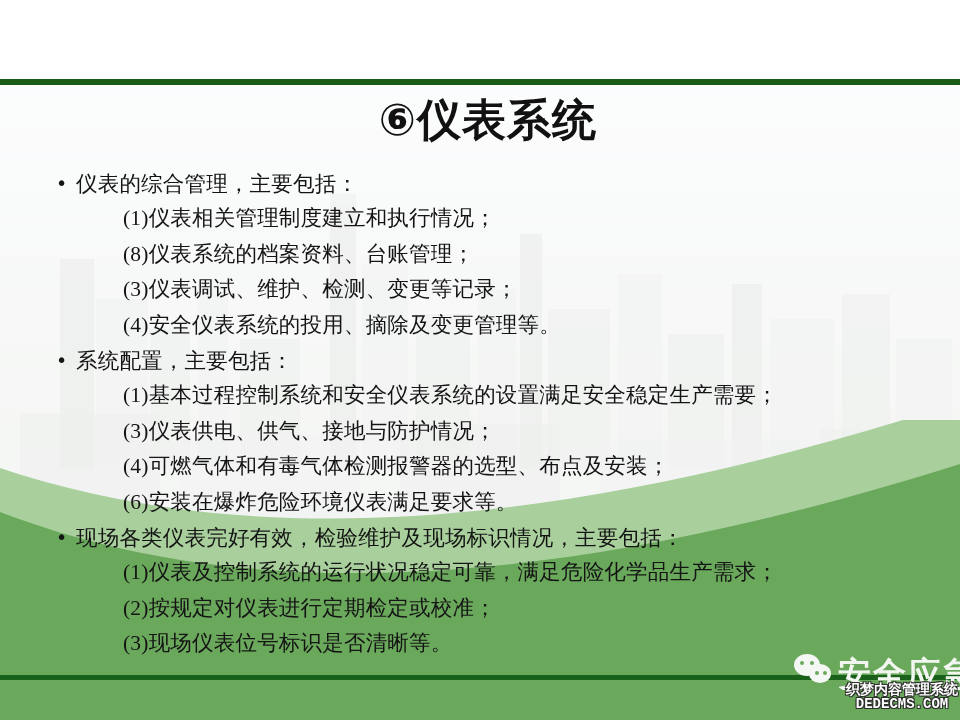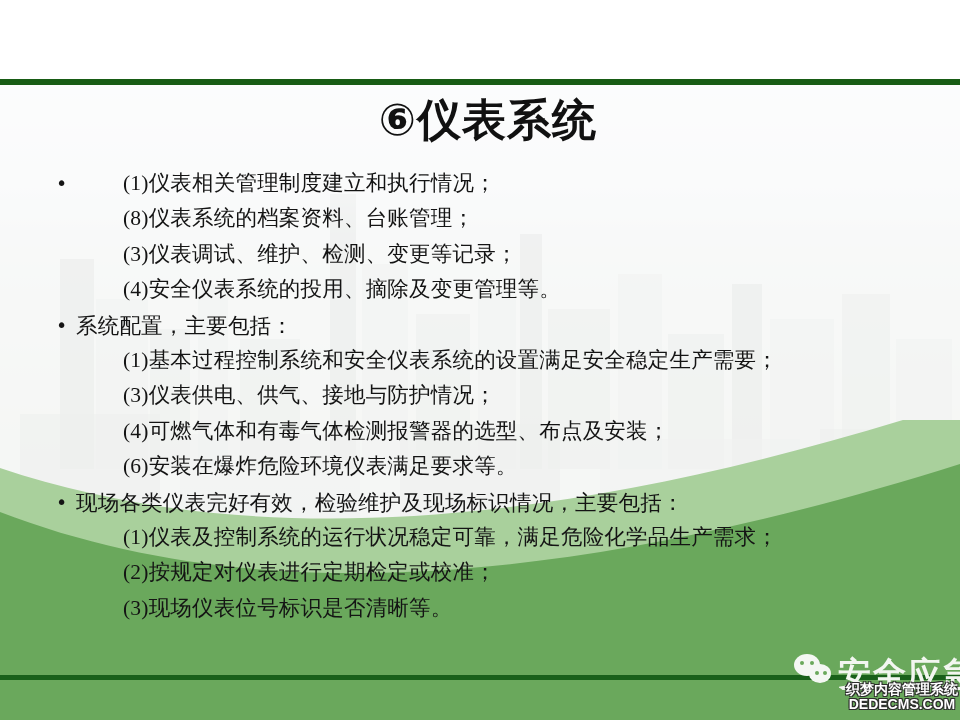--- a/index.html
+++ b/index.html
@@ -162,21 +162,21 @@
   .watermark .wm-cn {
     font-size: 14px;
     font-weight: 700;
     color: #ffffff;
     letter-spacing: 0px;
     text-shadow: 1px 1px 0 #2d2d2d, -1px 1px 0 #2d2d2d, 1px -1px 0 #2d2d2d, -1px -1px 0 #2d2d2d;
   }
   .watermark .wm-en {
     font-size: 14px;
     font-weight: 700;
-    font-family: Liberation Sans, sans-serif;
+    font-family: Liberation Mono, monospace;
     color: #ffffff;
     letter-spacing: 0px;
     text-shadow: 1px 1px 0 #2d2d2d, -1px 1px 0 #2d2d2d, 1px -1px 0 #2d2d2d, -1px -1px 0 #2d2d2d;
   }
 </style>
 </head>
 <body>
 
 <div id="slide">
 
@@ -217,20 +217,21 @@
   </div>
 
   <div class="bottom-rule"></div>
 
   <div class="title">⑥仪表系统</div>
 
   <div class="body">
 
     <div class="lvl1">
       <span class="bullet">•</span>
+      <span>仪表的综合管理，主要包括：</span>
     </div>
     <div class="lvl2">(1)仪表相关管理制度建立和执行情况；</div>
     <div class="lvl2">(8)仪表系统的档案资料、台账管理；</div>
     <div class="lvl2">(3)仪表调试、维护、检测、变更等记录；</div>
     <div class="lvl2">(4)安全仪表系统的投用、摘除及变更管理等。</div>
 
     <div class="lvl1">
       <span class="bullet">•</span>
       <span>系统配置，主要包括：</span>
     </div>

